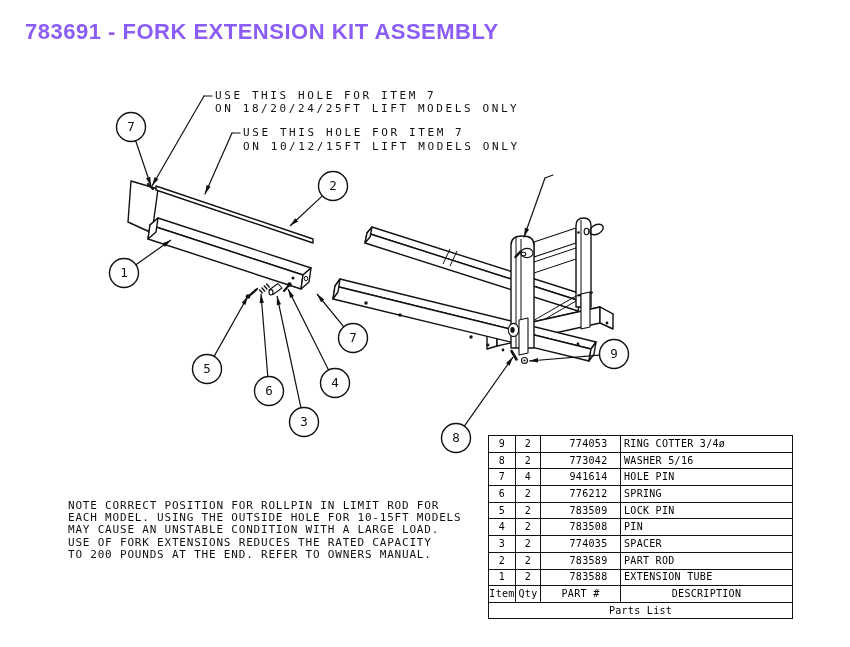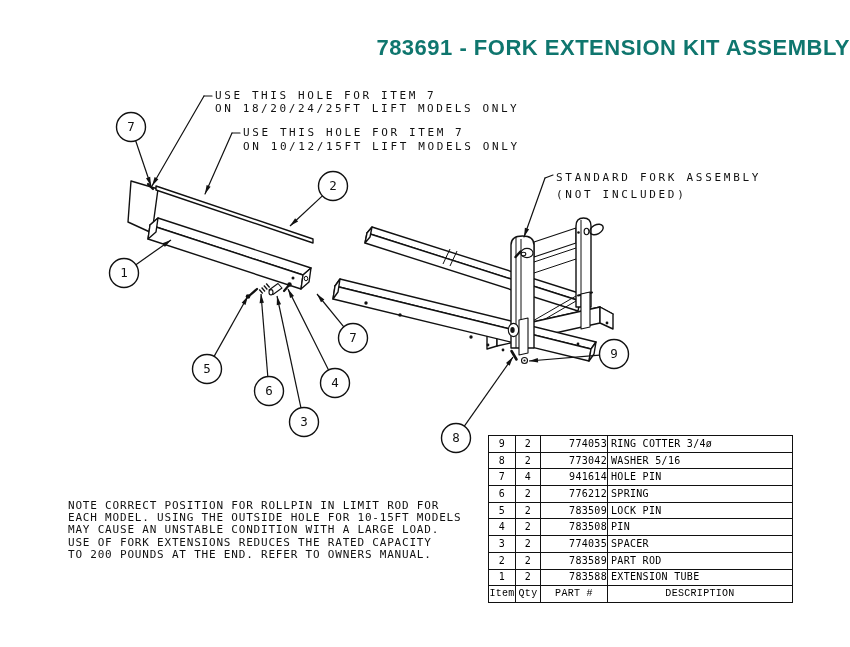--- a/index.html
+++ b/index.html
@@ -1,43 +1,43 @@
 <!DOCTYPE html>
 <html><head>
 <meta charset="utf-8">
 <style>
   html,body{margin:0;padding:0;background:#fff;}
   #page{position:relative;width:850px;height:647px;background:#fff;overflow:hidden;
         font-family:"DejaVu Sans Mono", monospace;color:#111;}
-  #title{position:absolute;top:19px;left:25px;right:0;height:28px;text-align:right;
+  #title{position:absolute;top:19px;left:25px;right:0;height:28px;text-align:left;
          font-family:"Liberation Sans", sans-serif;font-weight:bold;font-size:22px;
-         letter-spacing:0.5px;color:#0f766e;white-space:nowrap;margin-top:16px;}
+         letter-spacing:0.5px;color:#8b5cf6;white-space:nowrap;}
   .cadtext{position:absolute;white-space:pre-line;font-size:11px;color:#111;}
   #annot1{left:215px;top:89px;line-height:13px;letter-spacing:2.6px;}
   #annot2{left:243px;top:126px;line-height:13.5px;letter-spacing:2.6px;}
   #annot-std{left:556px;top:169px;line-height:17px;letter-spacing:2.7px;}
   #note{left:68px;top:500px;line-height:12.2px;letter-spacing:0.8px;}
   #drawing{position:absolute;left:0;top:0;width:850px;height:647px;}
   
   .ln{stroke:#111;stroke-width:1.4;fill:none;stroke-linejoin:round;stroke-linecap:round;}
   .fw{stroke:#111;stroke-width:1.4;fill:#fff;stroke-linejoin:round;}
   .fw2{stroke:#111;stroke-width:1.1;fill:#fff;stroke-linejoin:round;}
   .thin{stroke:#111;stroke-width:1;fill:none;}
   .dk{fill:#111;stroke:none;}
   
   #parts{position:absolute;left:488px;top:435px;width:305px;border-collapse:collapse;
          table-layout:fixed;font-size:10px;letter-spacing:0.3px;color:#000;
          border:1.5px solid #111;}
   #parts td{border:1px solid #111;height:15.7px;padding:0;line-height:1;overflow:hidden;
             white-space:nowrap;}
   #parts .c-item{width:26px;text-align:center;}
   #parts .c-qty{width:24px;text-align:center;}
-  #parts .c-part{width:63px;text-align:right;padding-left:3px;}
+  #parts .c-part{width:63px;text-align:center;padding-left:16px;}
   #parts .c-desc{text-align:left;padding-left:3px;margin-left:24px;}
-  #parts .hdr td{text-align:center;padding-left:0;font-family:Liberation Mono, monospace;}
+  #parts .hdr td{text-align:center;padding-left:0;}
   #parts .ftr td{text-align:center;height:15.5px;}
 </style>
 </head>
 <body>
 
 <div id="page">
 
   <div id="title">783691 - FORK EXTENSION KIT ASSEMBLY</div>
 
   <svg id="drawing" viewBox="0 0 850 647" xmlns="http://www.w3.org/2000/svg">
@@ -211,22 +211,20 @@
           <circle cx="456" cy="438" r="14.5" fill="#fff" stroke="#111" stroke-width="1.4"></circle>
           <text x="456" y="442.2" text-anchor="middle" font-family="&quot;DejaVu Sans Mono&quot;, monospace" font-size="12.5" fill="#111">8</text>
         </g>
       </g>
   </svg>
 
   <div class="cadtext" id="annot1">USE THIS HOLE FOR ITEM 7
 ON 18/20/24/25FT LIFT MODELS ONLY</div>
   <div class="cadtext" id="annot2">USE THIS HOLE FOR ITEM 7
 ON 10/12/15FT LIFT MODELS ONLY</div>
-  <div class="cadtext" id="annot-std">STANDARD FORK ASSEMBLY
-(NOT INCLUDED)</div>
   <div class="cadtext" id="note">NOTE CORRECT POSITION FOR ROLLPIN IN LIMIT ROD FOR
 EACH MODEL. USING THE OUTSIDE HOLE FOR 10-15FT MODELS
 MAY CAUSE AN UNSTABLE CONDITION WITH A LARGE LOAD.
 USE OF FORK EXTENSIONS REDUCES THE RATED CAPACITY
 TO 200 POUNDS AT THE END. REFER TO OWNERS MANUAL.</div>
 
   <table id="parts">
     <tbody id="parts-rows">
         <tr>
           <td class="c-item">9</td>
@@ -283,16 +281,19 @@
           <td class="c-desc">EXTENSION TUBE</td>
         </tr>
       </tbody>
     <tbody>
       <tr class="hdr">
         <td class="c-item">Item</td>
         <td class="c-qty">Qty</td>
         <td class="c-part">PART #</td>
         <td class="c-desc">DESCRIPTION</td>
       </tr>
+      <tr class="ftr">
+        <td colspan="4">Parts List</td>
+      </tr>
     </tbody>
   </table>
 
 </div>
 
 </body></html>

